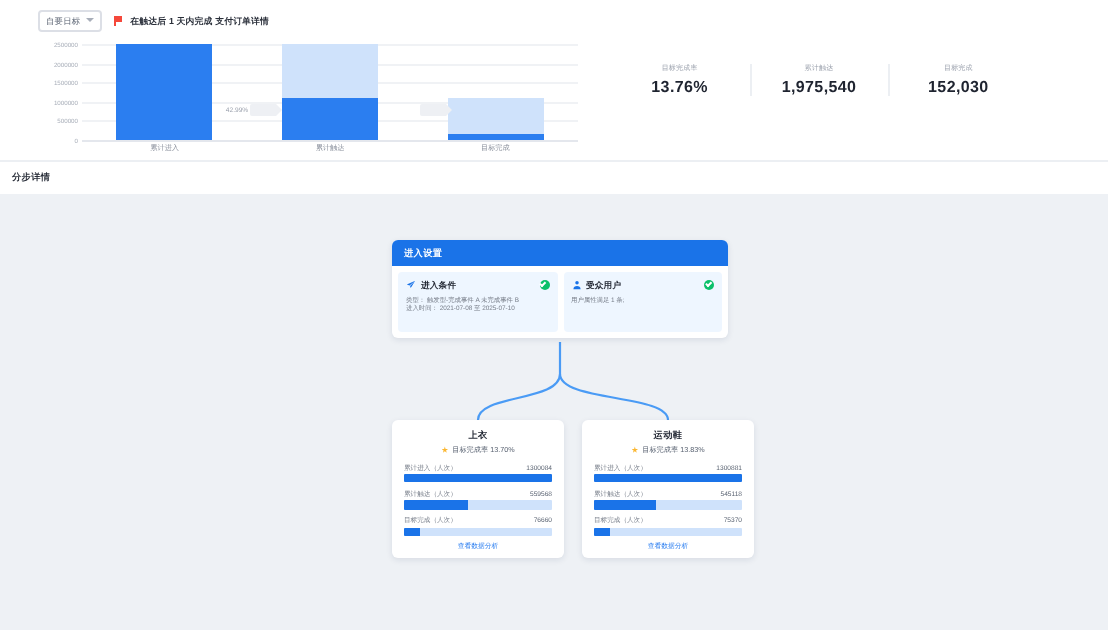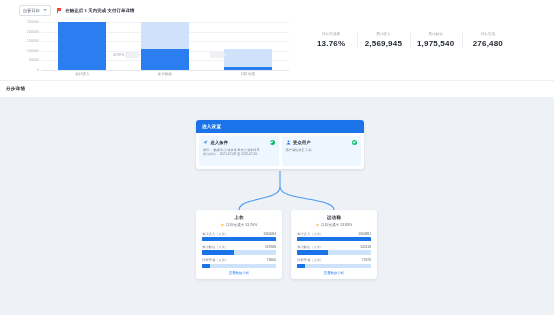--- a/index.html
+++ b/index.html
@@ -230,30 +230,26 @@
         </div>
       </div>
     </div>
 
     <div class="top-right">
       <div class="kpi">
         <div class="kpi-label">目标完成率</div>
         <div class="kpi-value">13.76%</div>
       </div>
       <div class="kpi">
-        <div class="kpi-label">累计进入</div>
-        <div class="kpi-value">2,569,945</div>
-      </div>
-      <div class="kpi">
         <div class="kpi-label">累计触达</div>
         <div class="kpi-value">1,975,540</div>
       </div>
       <div class="kpi">
         <div class="kpi-label">目标完成</div>
-        <div class="kpi-value">276,480</div>
+        <div class="kpi-value">152,030</div>
       </div>
     </div>
   </div>
 
   <div class="divider"></div>
 
   <div class="section-title">分步详情</div>
 
   <div class="canvas">
 

